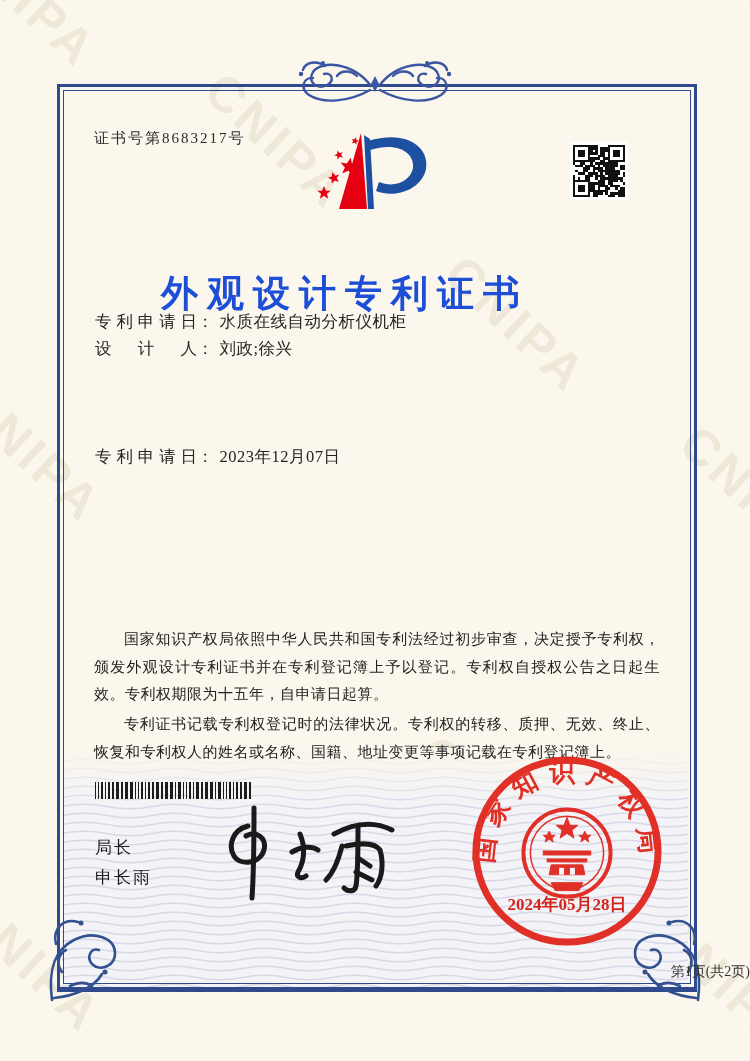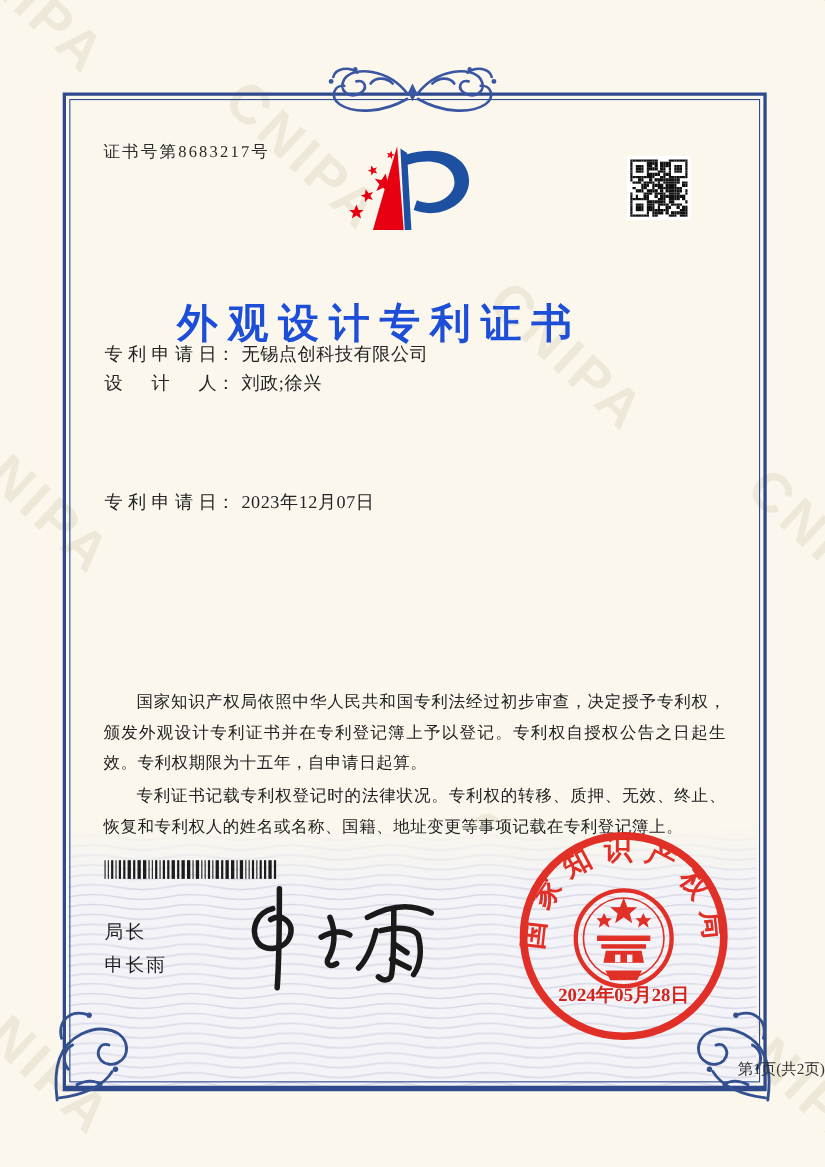--- a/index.html
+++ b/index.html
@@ -597,21 +597,21 @@
         <i style="visibility: hidden;"></i>
         <i></i>
         <i></i>
         <i></i>
       </div>
   </div>
 
   <div class="title">外观设计专利证书</div>
 
   <div class="row" style="top:311px;">
-    <span class="flabel">专利申请日</span><span class="colon">：</span><span class="fvalue">无锡点创科技有限公司</span>
+    <span class="flabel">专利申请日</span><span class="colon">：</span><span class="fvalue">水质在线自动分析仪机柜</span>
   </div>
   <div class="row" style="top:338px;">
     <span class="flabel">设计人</span><span class="colon">：</span><span class="fvalue">刘政;徐兴</span>
   </div>
   <div class="row" style="top:446px;">
     <span class="flabel">专利申请日</span><span class="colon">：</span><span class="fvalue">2023年12月07日</span>
   </div>
 
   <div class="para" style="top:711px;">专利证书记载专利权登记时的法律状况。专利权的转移、质押、无效、终止、恢复和专利权人的姓名或名称、国籍、地址变更等事项记载在专利登记簿上。</div>
   <div class="para" style="top:626px;">国家知识产权局依照中华人民共和国专利法经过初步审查，决定授予专利权，颁发外观设计专利证书并在专利登记簿上予以登记。专利权自授权公告之日起生效。专利权期限为十五年，自申请日起算。</div>

